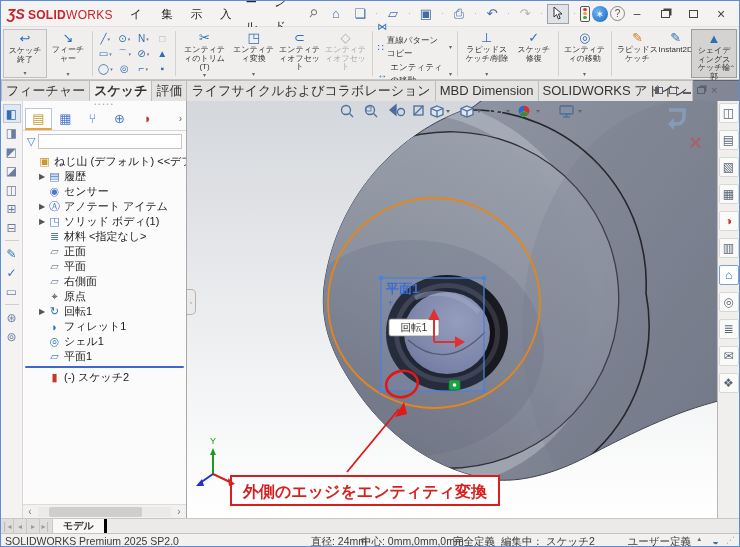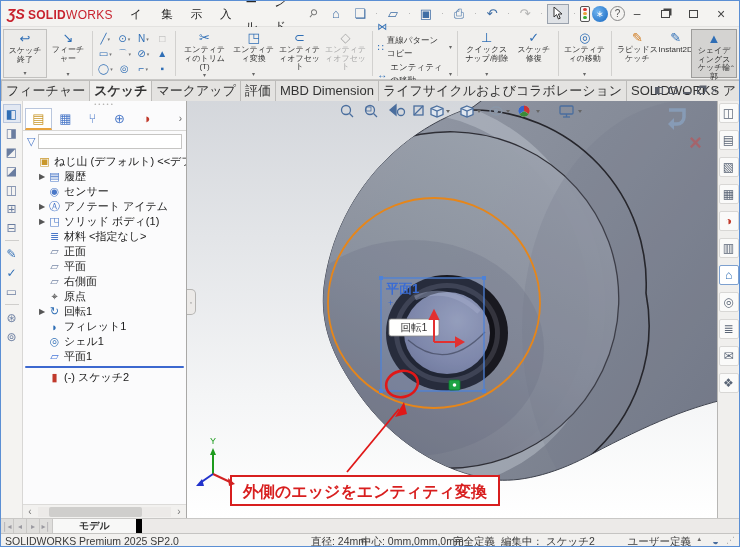--- a/index.html
+++ b/index.html
@@ -111,21 +111,21 @@
   .tp-btn { width:20px; height:20px; margin-bottom:7px; display:flex; align-items:center; justify-content:center;
             font-size:12px; color:#5a6576; border:1px solid #d8d7d5; background:#fafaf9; border-radius:2px; }
   .tp-btn.active { border:1px solid #7da0cf; background:#fff; color:#2f6eb5; }
   .tp-btn.colored { color:#c0392b; }
 
   
   #sheetrow { position:absolute; left:0; top:517px; width:100%; height:15px; background:#eceae8;
               border-top:1px solid #c9c8c6; display:flex; align-items:stretch; font-size:10px; }
   .navbtn { width:13px; display:flex; align-items:center; justify-content:center; color:#9a99a0;
             background:#dfdedc; border-right:1px solid #c9c8c6; font-size:8px; }
-  .sheettab { padding:0 26px; display:flex; align-items:center; border-right:6px solid #000000; color:#333;font-family:Liberation Mono, monospace; }
+  .sheettab { padding:0 10px; display:flex; align-items:center; border-right:3px solid #000000; color:#333;font-family:Liberation Mono, monospace; }
   .sheettab.active { background:#f8f8f7; font-weight:bold; }
 
   
   #statusbar { position:absolute; left:0; top:532px; width:100%; height:15px; background:#f2f1ef;
                border-top:1px solid #c5c4c2; font-size:10.5px; color:#3a3a3a; }
   #statusbar span { position:absolute; top:1px; white-space:nowrap; }
   #sb-product { left:4px; }
   #sb-diameter { left:310px; }
   #sb-center { left:360px; }
   #sb-defined { left:452px; }
@@ -282,21 +282,21 @@
     </div>
     <div class="stack-item">
       <span class="sicon">↔</span>
       <span>エンティティの移動</span>
         <span class="gc">▾</span>
     </div>
   </div>
   <div class="cmd-sep"></div>
   <div class="cmd-btn" style="max-width:52px">
     <span class="cicon">⊥</span>
-    <span class="clabel">クイックスナップ/削除</span>
+    <span class="clabel">ラピッドスケッチ/削除</span>
     <span class="caret">▾</span>
   </div>
   <div class="cmd-btn">
     <span class="cicon">✓</span>
     <span class="clabel">スケッチ修復</span>
   </div>
   <div class="cmd-sep"></div>
   <div class="cmd-btn">
     <span class="cicon">◎</span>
     <span class="clabel">エンティティの移動</span>
@@ -475,24 +475,23 @@
   <span class="dbox half"></span>
   <span class="dbox"></span>
   <span class="dmin"></span>
   <span class="dbox dres"></span>
   <span class="dx">×</span>
 </div>
 
 <div id="tabstrip">
   <div class="ctab">フィーチャー</div>
   <div class="ctab active">スケッチ</div>
-  <div class="ctab">マークアップ</div>
   <div class="ctab">評価</div>
+  <div class="ctab">ライフサイクルおよびコラボレーション</div>
   <div class="ctab">MBD Dimension</div>
-  <div class="ctab">ライフサイクルおよびコラボレーション</div>
   <div class="ctab">SOLIDWORKS アドイン</div>
 </div>
 
 <div id="leftpanel">
   <div id="leftstrip">
     <div class="strip-btn active">◧</div>
     <div class="strip-btn">◨</div>
     <div class="strip-btn">◩</div>
     <div class="strip-btn">◪</div>
     <div class="strip-btn">◫</div>

